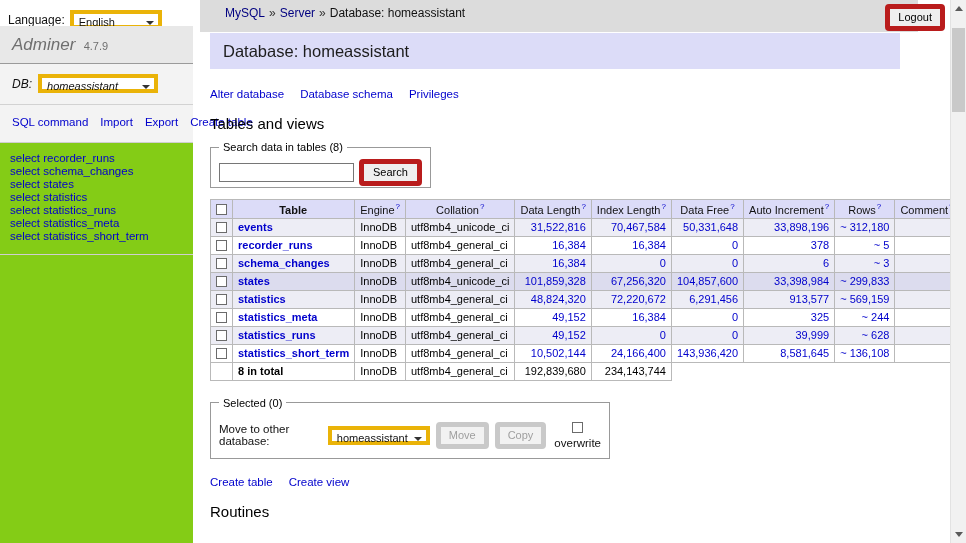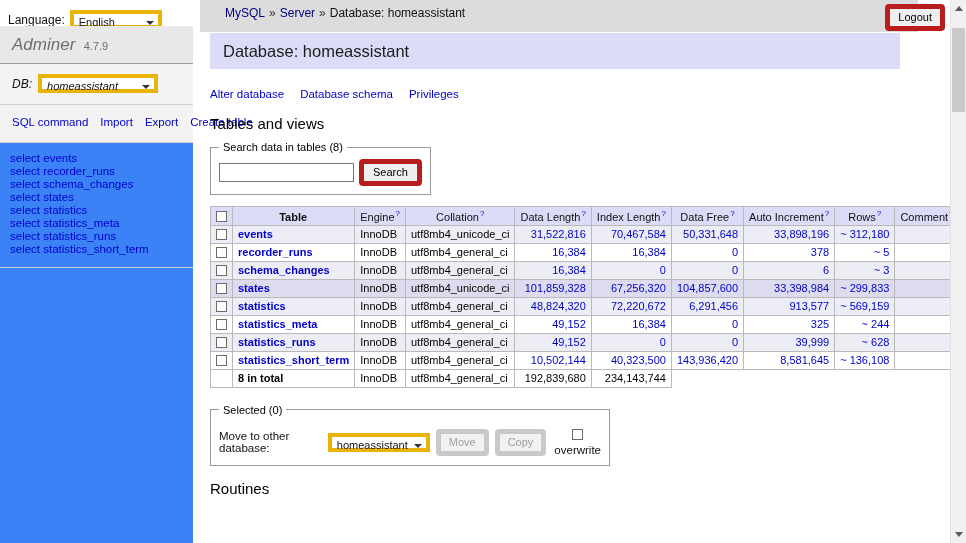--- a/index.html
+++ b/index.html
@@ -42,41 +42,41 @@
     position: absolute; right: 4px; top: 7px; width: 0; height: 0;
     border: 4px solid transparent; border-top-color: #333;
   }
   .cb {
     display: inline-block; width: 11px; height: 11px; border: 1px solid #6b6b6b;
     background: #fff; vertical-align: middle; cursor: pointer;
   }
   .text-input { width: 135px; height: 19px; border: 1px solid #767676; font-size: 11px; padding: 0 3px; font-family: "Liberation Sans", sans-serif; }
 
   
-  .sidebar { position: absolute; left: 0; top: 26px; width: 193px; bottom: 0; background: #3b82f6; }
+  .sidebar { position: absolute; left: 0; top: 26px; width: 193px; bottom: 0; background: #84cc16; }
   .sb-title { background: #e8e8e8; border-bottom: 1px solid #9a9a9a; padding: 9px 12px 8px; }
   .sb-title .app { font-style: italic; font-size: 17px; color: #6f6f6f; }
   .sb-title .ver { font-size: 11px; color: #6f6f6f; margin-left: 5px; }
   .sb-db { padding: 10px 12px 11px; background: #f3f3f3; border-bottom: 1px solid #d2d2d2; display: flex; align-items: center; gap: 6px; font-style: italic; }
   .sb-actions { padding: 9px 12px 12px; background: #f3f3f3; border-bottom: 1px solid #cfcfcf; width: 193px; line-height: 16px; }
   .sb-actions a { margin-right: 12px; white-space: nowrap; font-size: 11.5px; }
   .sb-tables { padding: 9px 10px 11px; border-bottom: 1px solid #cfcfcf; }
   .sb-tables a { display: block; font-size: 11.5px; line-height: 13px; }
 
   
   .main { position: absolute; left: 210px; top: 26px; width: 707px; }
   .db-title {
     margin-top: 7px; width: 690px; background: var(--accent, #dcdcf8);
     padding: 9px 13px 8px; font-size: 16.5px; color: #1d1d1d;
   }
   .nav-links { margin-top: 18px; }
   .nav-links a, .footer-links a, .routine-links a { margin-right: 16px; font-size: 11.5px; }
   h3 { font-size: 15px; font-weight: 400; color: #000; margin-top: 14px; }
 
-  fieldset { border: 1px solid #999; padding: 4px 8px 8px; }
+  fieldset { border: 1px solid #999; padding: 4px 8px 1px; }
   legend { font-size: 11px; padding: 0 4px; color: #000; }
   .search-fs { margin-top: 9px; width: 208px; }
   .search-fs .row { display: flex; align-items: center; gap: 5px; margin-top: 2px; }
   .search-fs .btn { padding: 2px 9px; }
 
   table { border-collapse: collapse; margin-top: 11px; font-size: 11px; }
   th, td { border: 1px solid #b9b9b9; padding: 2px 5px; white-space: nowrap; height: 18px; }
   thead th { background: var(--accent, #dcdcf8); font-weight: 400; font-size: 11px; }
   thead th:nth-of-type(2) { font-weight: 700; min-width: 118px; }
   thead th sup { font-size: 8px; color: var(--link, #0000cc); margin-left: 1px; }
@@ -136,27 +136,26 @@
     <span class="select" style="width:120px">
       <span>homeassistant</span>
       <span class="caret"></span>
     </span>
   </div>
   <div class="sb-actions">
     
   <a>SQL command</a><a>Import</a><a>Export</a><a>Create table</a></div>
   <div class="sb-tables">
 
-  <a>select events</a>
       <a>select recorder_runs</a>
       <a>select schema_changes</a>
       <a>select states</a>
       <a>select statistics</a>
+      <a>select statistics_runs</a>
       <a>select statistics_meta</a>
-      <a>select statistics_runs</a>
       <a>select statistics_short_term</a>
     </div>
 </div>
 
 <div class="main">
   <div class="db-title">Database: homeassistant</div>
 
   <div class="nav-links">
     
   <a>Alter database</a><a>Database schema</a><a>Privileges</a></div>
@@ -279,21 +278,21 @@
           <td class="num">~ 628</td>
           <td></td>
         </tr>
 
         <tr>
           <td class="check-cell"><span class="cb"></span></td>
           <td class="name-cell"><a>statistics_short_term</a></td>
           <td class="plain">InnoDB</td>
           <td class="plain">utf8mb4_general_ci</td>
           <td class="num">10,502,144</td>
-          <td class="num">40,323,500</td>
+          <td class="num">24,166,400</td>
           <td class="num">143,936,420</td>
           <td class="num">8,581,645</td>
           <td class="num">~ 136,108</td>
           <td></td>
         </tr>
       </tbody>
     <tfoot>
       <tr>
         <td class="check-cell"></td>
         <td class="name-cell">8 in total</td>
@@ -315,20 +314,23 @@
       </span>
       <span class="btn disabled">Move</span>
       <span class="btn disabled">Copy</span>
       <span class="overwrite">
         <span class="cb"></span>
         <span>overwrite</span>
       </span>
     </div>
   </fieldset>
 
+  <div class="footer-links">
+    
+  <a>Create table</a><a>Create view</a></div>
 
   <h3>Routines</h3>
 
 </div>
 
 <div class="scrollbar">
   <div class="sb-arrow up">
       <span class="tri-up"></span>
     </div>
   <div class="sb-thumb"></div>

